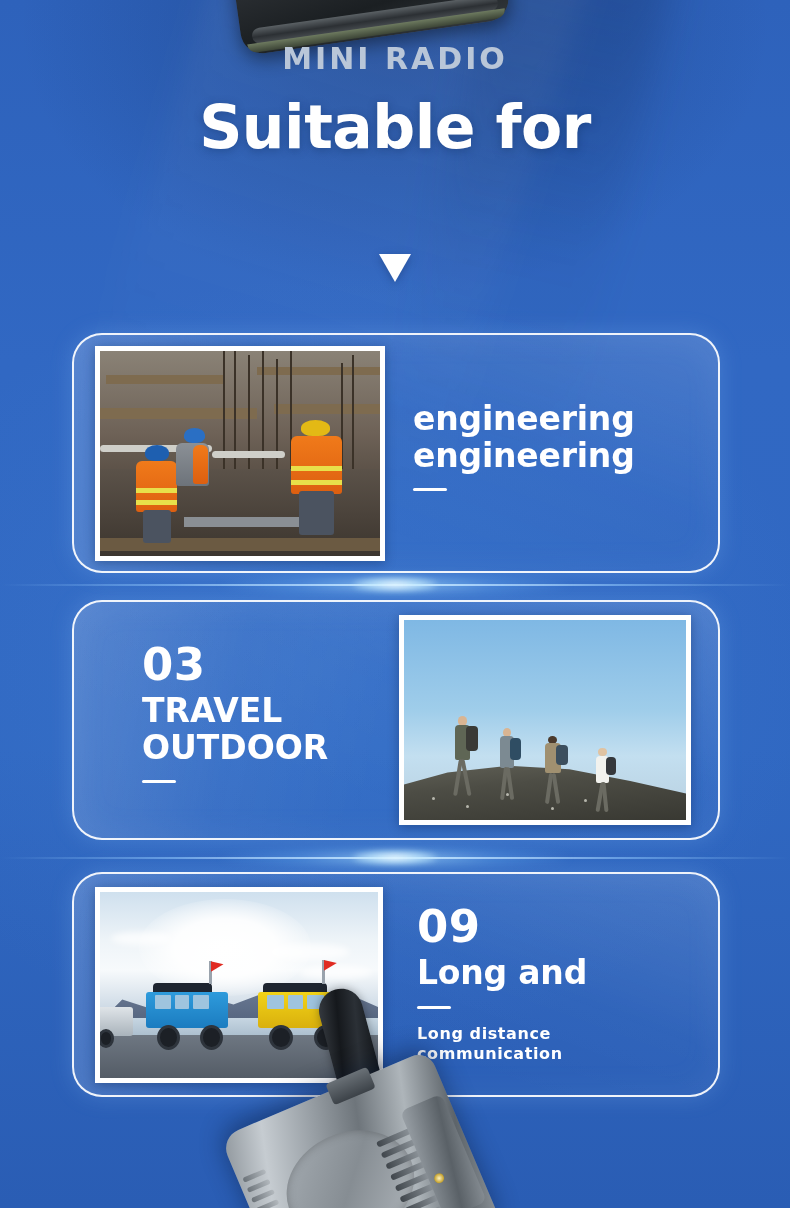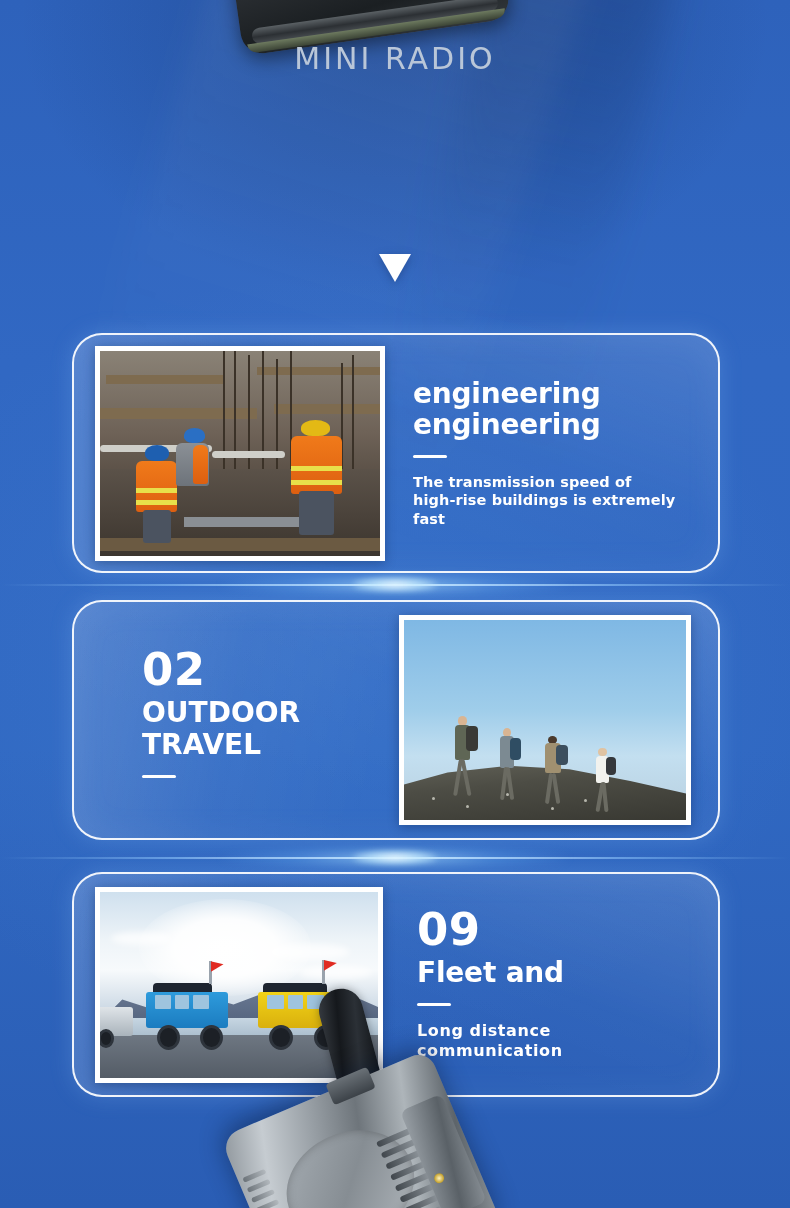--- a/index.html
+++ b/index.html
@@ -83,21 +83,21 @@
   
   .eyebrow {
     position: absolute;
     top: 41px;
     left: 0;
     width: 100%;
     text-align: center;
     font-size: 30px;
     letter-spacing: 3px;
     color: #b9c6d8;
-    font-weight: 400;
+    font-weight: 700;
   }
   .headline {
     position: absolute;
     top: 92px;
     left: 0;
     width: 100%;
     text-align: center;
     font-size: 60px;
     line-height: 1.17;
     font-weight: 700;
@@ -190,21 +190,21 @@
 
   .txt { flex: 1; padding: 0 18px; }
   .num {
     font-size: 45px;
     font-weight: 700;
     line-height: 1.0;
     letter-spacing: 0.5px;
     margin-bottom: 5px;
   }
   .title {
-    font-size: 28px;
+    font-size: 33px;
     font-weight: 700;
     line-height: 1.13;
     letter-spacing: -0.2px;
   }
   .title.upper { letter-spacing: 0px; }
   .rule {
     width: 34px;
     height: 3px;
     background: #ffffff;
     margin: 14px 0 15px 0;
@@ -350,20 +350,21 @@
   <div class="radio-top">
     <div class="rt-body"></div>
     <div class="rt-lip"></div>
     <div class="rt-edge"></div>
 
   </div>
 
   <div class="eyebrow">MINI RADIO</div>
 
   <div class="headline">
+    <span>Suitable for</span>
   </div>
 
   <div class="caret"></div>
 
   <div class="beam" style="top:572px">
     <div class="line"></div>
     <div class="glow"></div>
     <div class="hot"></div>
   </div>
   <div class="beam" style="top:845px">
@@ -414,35 +415,31 @@
             <div class="w-leg" style="left:20%;top:62%;width:48%;height:38%;"></div>
           </div>
         </div>
       </div>
       <div class="txt">
         <div class="title">
           <div>engineering</div>
           <div>engineering</div>
         </div>
         <div class="rule"></div>
-        <div class="sub">
-          <div>The transmission speed of</div>
-          <div>high-rise buildings is extremely fast</div>
-        </div>
       </div>
     </div>
   </div>
 
   <div class="card" id="card2">
     <div class="card-inner">
       <div class="txt">
-        <div class="num">02</div>
+        <div class="num">03</div>
         <div class="title upper">
+          <div>TRAVEL</div>
           <div>OUTDOOR</div>
-          <div>TRAVEL</div>
         </div>
         <div class="rule"></div>
       </div>
       <div class="photo-wrap">
         <div class="photo ph-hike">
           <div class="h-mtn"></div>
           <div class="h-ridge"></div>
           <div class="hiker" style="left:16%;top:48%;width:13%;height:40%;">
             <div class="hk-head" style="left:24%;top:0;width:26%;height:12%;"></div>
             <div class="hk-body" style="left:16%;top:11%;width:42%;height:44%;background:#5f6655;"></div>
@@ -514,21 +511,21 @@
           </div>
           <div class="jeep" style="left:-2%;width:14%;height:26%;">
             <div class="jp-body" style="left:0;top:20%;width:100%;height:60%;background:linear-gradient(180deg,#dfe4e8 0%,#a9b3bb 100%);"></div>
             <div class="jp-wheel" style="left:10%;bottom:-4%;width:26%;height:26%;"></div>
           </div>
         </div>
       </div>
       <div class="txt">
         <div class="num">09</div>
         <div class="title">
-          <div>Fleet and</div>
+          <div>Long and</div>
         </div>
         <div class="rule"></div>
         <div class="sub big">
           <div>Long distance communication</div>
         </div>
       </div>
     </div>
   </div>
 
   <div class="radio-bottom">

